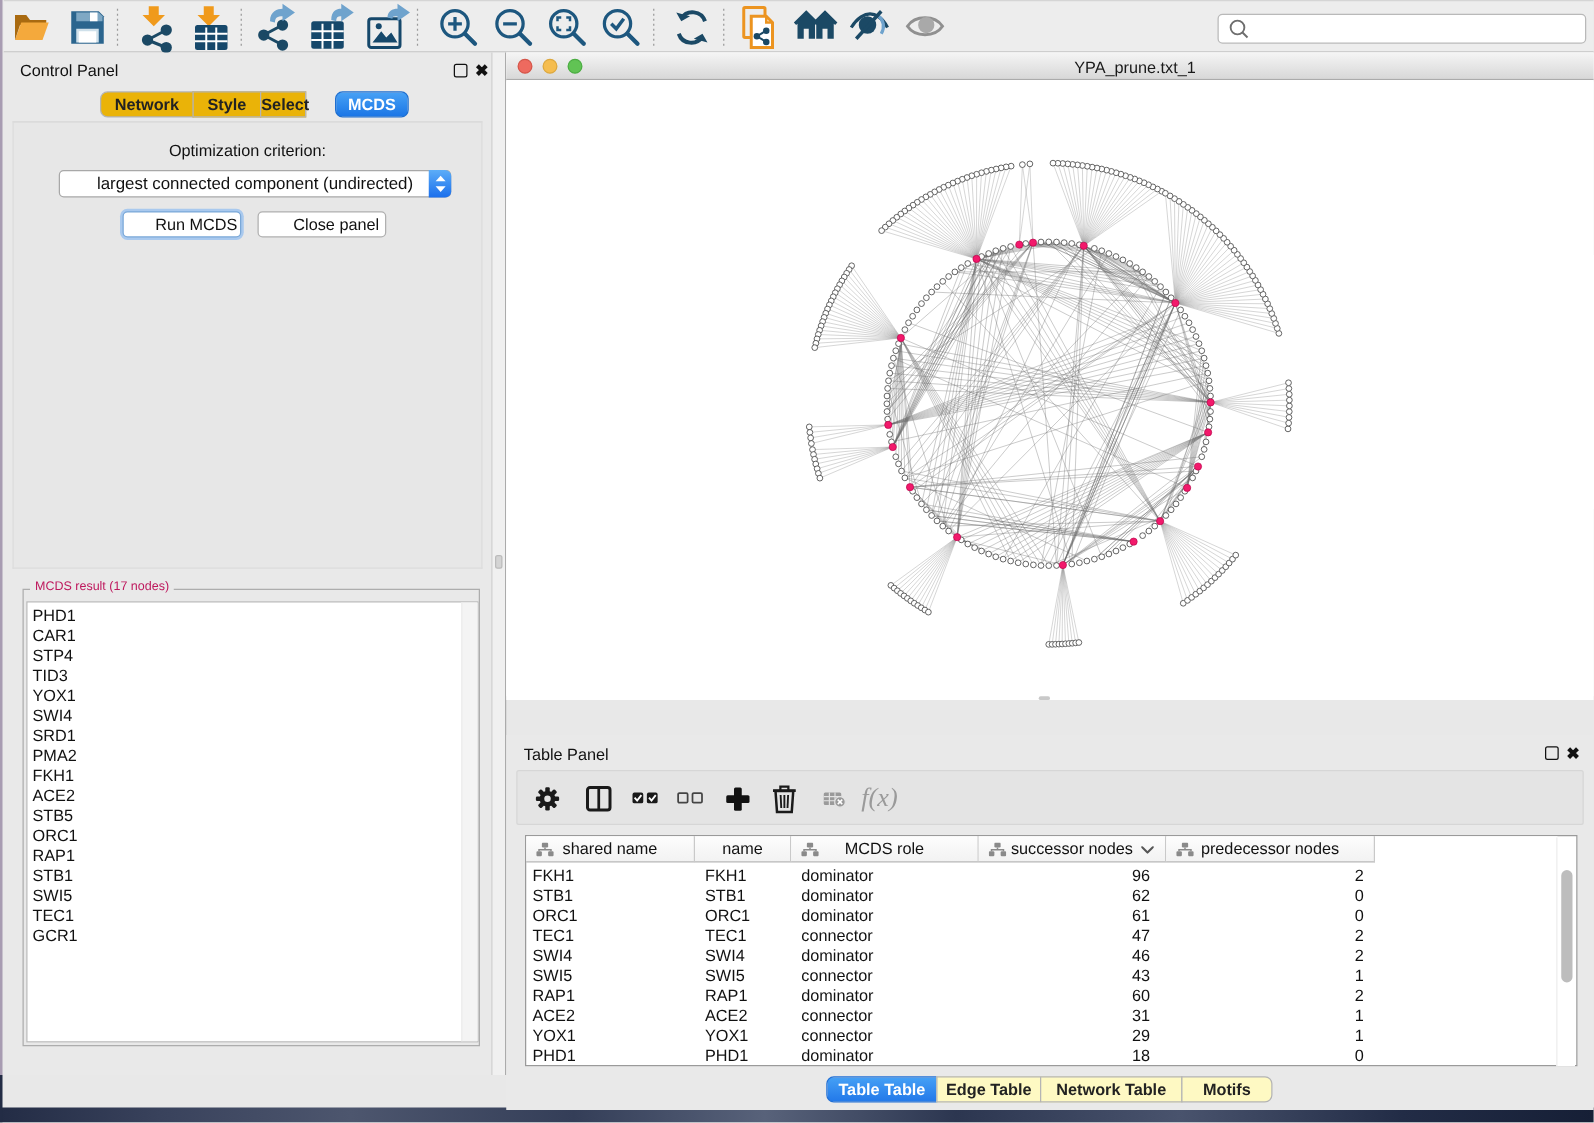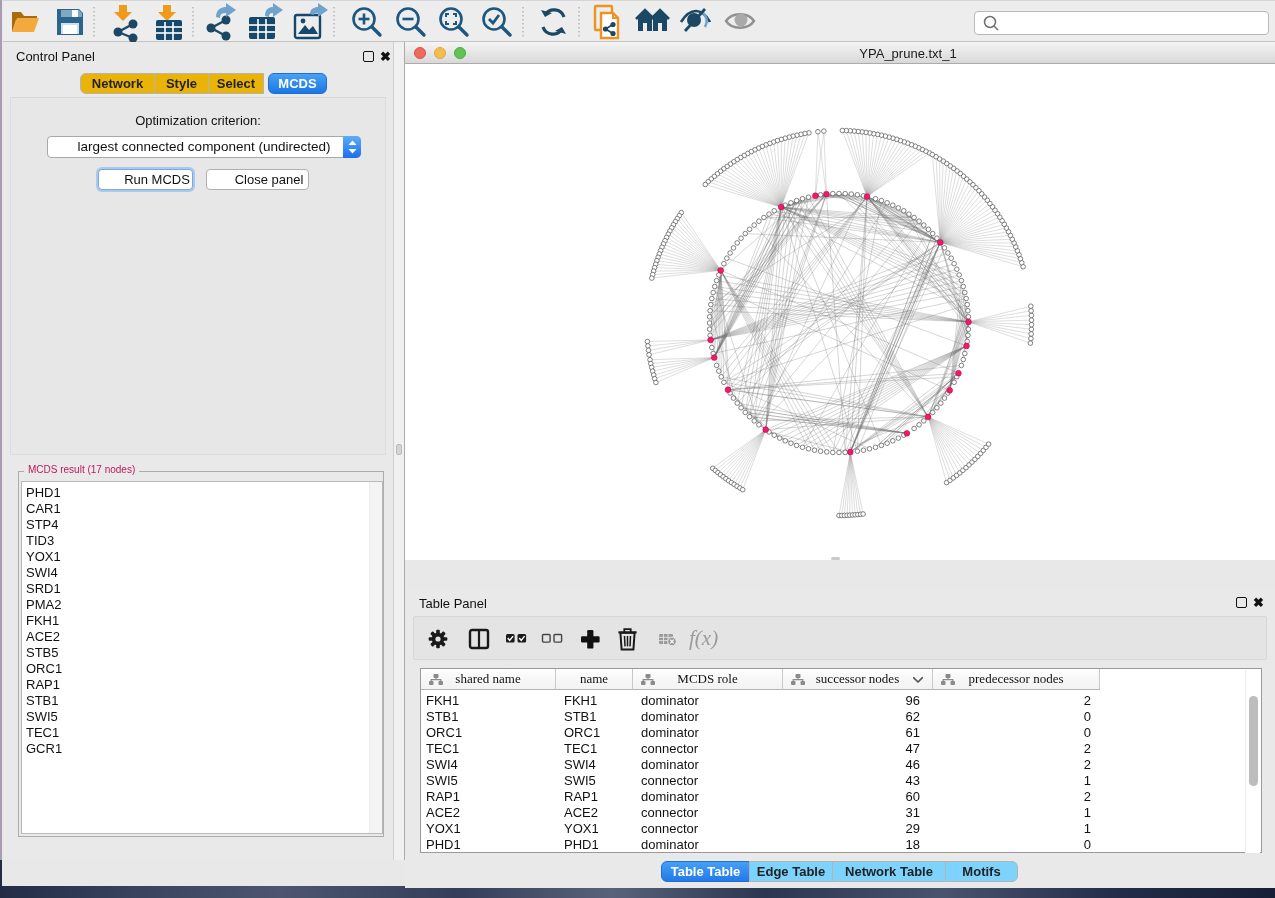--- a/index.html
+++ b/index.html
@@ -41,33 +41,33 @@
 #nettitle { position:absolute; left:0; top:0; width:870px; height:22px;
   background:linear-gradient(180deg,#f5f5f5,#d8d8d8); border-bottom:1px solid #ababab; }
 #nettitle span { position:absolute; left:136px; right:0; top:4px; text-align:center; font-size:13px; color:#1a1a1a; }
 .tl { position:absolute; top:5px; width:12px; height:12px; border-radius:50%; }
 #netcanvas { position:absolute; left:0; top:23px; width:870px; height:492px; background:#fff; }
 
 #tp { left:405px; top:588px; width:870px; height:300px; background:#e9e9e9; }
 #tpTitle { position:absolute; left:14px; top:8px; font-size:13px; color:#111; }
 #tptools { position:absolute; left:8px; top:28px; width:854px; height:44px; background:#e4e4e4; border:1px solid #d6d6d6; border-radius:2px; }
 #tbl { position:absolute; left:15px; top:80px; width:842px; height:185px; background:#fff; border:1px solid #9a9a9a; }
-#tblhead { position:absolute; left:0; top:0; width:840px; height:16px; font-size:13px; color:#111;font-family:Liberation Serif, serif; }
+#tblhead { position:absolute; left:0; top:0; width:840px; height:16px; font-size:13px; color:#111; }
 .hc { position:absolute; top:0; height:21px; background:linear-gradient(180deg,#fdfdfd,#f2f2f2); border-right:1px solid #c9c9c9; border-bottom:1px solid #b5b5b5; text-align:center; line-height:20px; }
 .hicon { position:absolute; left:8px; top:5px; }
 .row { position:absolute; left:0; width:825px; height:16px; font-size:13px; color:#111; }
 .c1 { position:absolute; left:5px; }
 .c2 { position:absolute; left:143px; }
 .c3 { position:absolute; left:220px; }
 .c4 { position:absolute; left:362px; width:137px; text-align:right; }
 .c5 { position:absolute; left:512px; width:158px; text-align:right; }
 #tsb { position:absolute; right:1px; top:1px; width:15px; height:183px; background:#fff; border-left:1px solid #ededed; }
 #tsb i { position:absolute; left:3px; top:26px; width:9px; height:90px; background:#bdbdbd; border-radius:5px; }
 #tptabs { position:absolute; left:0; top:273px; width:870px; height:24px; }
-.btab { position:absolute; top:0; height:21px; background:#7dd3fc; border:1px solid #b4b4b4; border-radius:0; font-size:13px; font-weight:bold; color:#222; text-align:center; line-height:20px; }
+.btab { position:absolute; top:0; height:21px; background:#fef9c3; border:1px solid #b4b4b4; border-radius:0; font-size:13px; font-weight:bold; color:#222; text-align:center; line-height:20px; }
 .btabsel { background:linear-gradient(180deg,#45a0f5,#2379e9); color:#fff; border-color:#2270d6; }
 
 #status { left:2px; top:860px; width:1273px; height:32px; background:#5eead4; border-top:1px solid #c3c3c3; border-radius:0 0 5px 5px;margin-top:47px; }
 #listbtn { position:absolute; left:10px; top:6px; width:27px; height:20px; background:#fdfdfd; border:1px solid #b9b9b9; border-radius:3px; }
 #membtn { position:absolute; right:9px; top:4px; width:76px; height:25px; background:#fbfbfb; border:1px solid #b0b0b0; font-size:12px; color:#111; }
 #membtn b { position:absolute; left:12px; top:6px; width:11px; height:11px; border-radius:50%; background:#1f9437; }
 #membtn span { position:absolute; left:28px; top:5px; font-weight:normal; }
 </style>
 </head>
 <body>
@@ -240,21 +240,21 @@
     </div>
 </div>
 
 <div class="abs" id="cp">
   <div class="abs" id="cpTitle">Control Panel</div>
   <div class="winbtn" style="left:360px;"></div>
   <div class="xbtn" style="left:377px;">✖</div>
   <div class="abs" id="cpTabs">
     <div class="tab" style="left:77px; width:75px; border-radius:6px 0 0 6px;">Network</div>
     <div class="tab" style="left:151px; width:55px;">Style</div>
-    <div class="tab" style="left:205px; width:56px;">Select</div>
+    <div class="tab" style="left:205px; width:37px;">Select</div>
     <div class="tab tabsel" style="left:265px; width:59px;">MCDS</div>
   </div>
   <div class="abs" id="cpBody"></div>
   <div class="abs" id="dropdown">largest connected component (undirected)<div id="ddbtn">
         <svg width="13" height="16">
           <path d="M2.5 6 L6.5 1.5 L10.5 6 Z" fill="#fff"></path>
           <path d="M2.5 10 L10.5 10 L6.5 14.5 Z" fill="#fff"></path>
         </svg>
       </div></div>
   <div class="abs" id="optlabel">Optimization criterion:</div>

